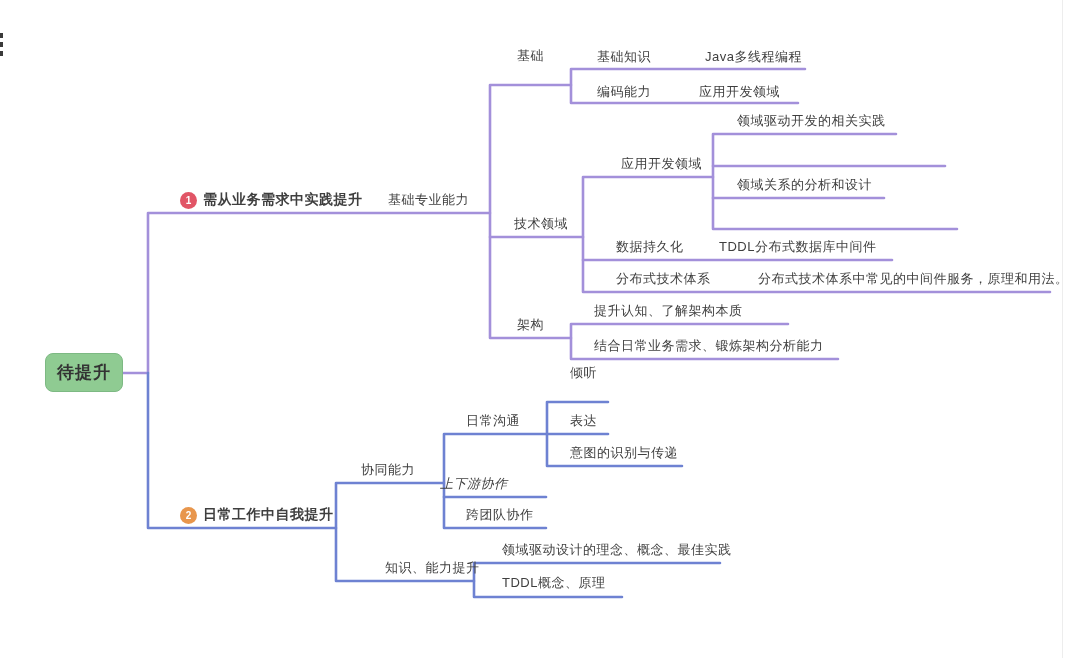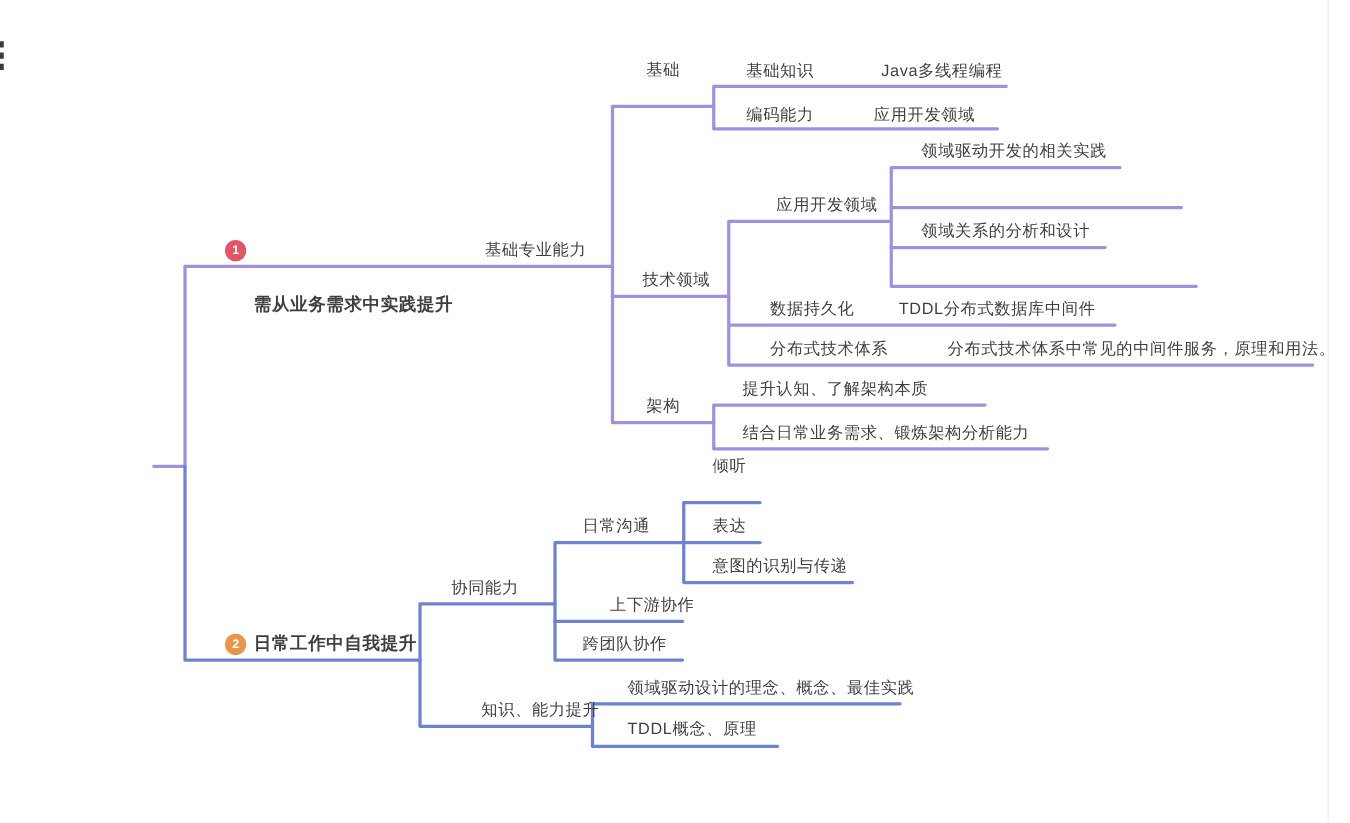--- a/index.html
+++ b/index.html
@@ -63,23 +63,24 @@
 
     <path class="ln b" d="M148 373 V528 H336"></path>
     <path class="ln b" d="M444 483 H336 V581 H474"></path>
     <path class="ln b" d="M547 434 H444 V528 H546"></path>
     <path class="ln b" d="M444 497 H546"></path>
     <path class="ln b" d="M608 402 H547 V466 H682"></path>
     <path class="ln b" d="M547 434 H608"></path>
     <path class="ln b" d="M720 563 H474 V597 H622"></path>
   </svg>
 
+  <div class="root-node">待提升</div>
 
   <div class="badge one">1</div>
-  <div class="node main" style="left:203px;top:191px;margin-top:44px;">需从业务需求中实践提升</div>
+  <div class="node main" style="left:203px;top:191px;">需从业务需求中实践提升</div>
   <div class="node" style="left:388px;top:192px;">基础专业能力</div>
 
   <div class="node" style="left:517px;top:48px;">基础</div>
   <div class="node" style="left:597px;top:49px;">基础知识</div>
   <div class="node" style="left:705px;top:49px;">Java多线程编程</div>
   <div class="node" style="left:597px;top:84px;">编码能力</div>
   <div class="node" style="left:699px;top:84px;">应用开发领域</div>
 
   <div class="node" style="left:514px;top:216px;">技术领域</div>
   <div class="node" style="left:621px;top:156px;">应用开发领域</div>
@@ -95,21 +96,21 @@
   <div class="node" style="left:594px;top:338px;">结合日常业务需求、锻炼架构分析能力</div>
 
   <div class="badge two">2</div>
   <div class="node main" style="left:203px;top:506px;">日常工作中自我提升</div>
 
   <div class="node" style="left:361px;top:462px;">协同能力</div>
   <div class="node" style="left:466px;top:413px;">日常沟通</div>
   <div class="node" style="left:570px;top:365px;">倾听</div>
   <div class="node" style="left:570px;top:413px;">表达</div>
   <div class="node" style="left:570px;top:445px;">意图的识别与传递</div>
-  <div class="node" style="left:488px;top:476px;">上下游协作</div>
+  <div class="node" style="left:440px;top:476px;font-style:italic;">上下游协作</div>
   <div class="node" style="left:466px;top:507px;">跨团队协作</div>
 
   <div class="node" style="left:361px;top:560px;margin-left:24px;">知识、能力提升</div>
   <div class="node" style="left:502px;top:542px;">领域驱动设计的理念、概念、最佳实践</div>
   <div class="node" style="left:502px;top:575px;">TDDL概念、原理</div>
 
   <div class="canvas-edge"></div>
 </div>
 
 </body></html>

